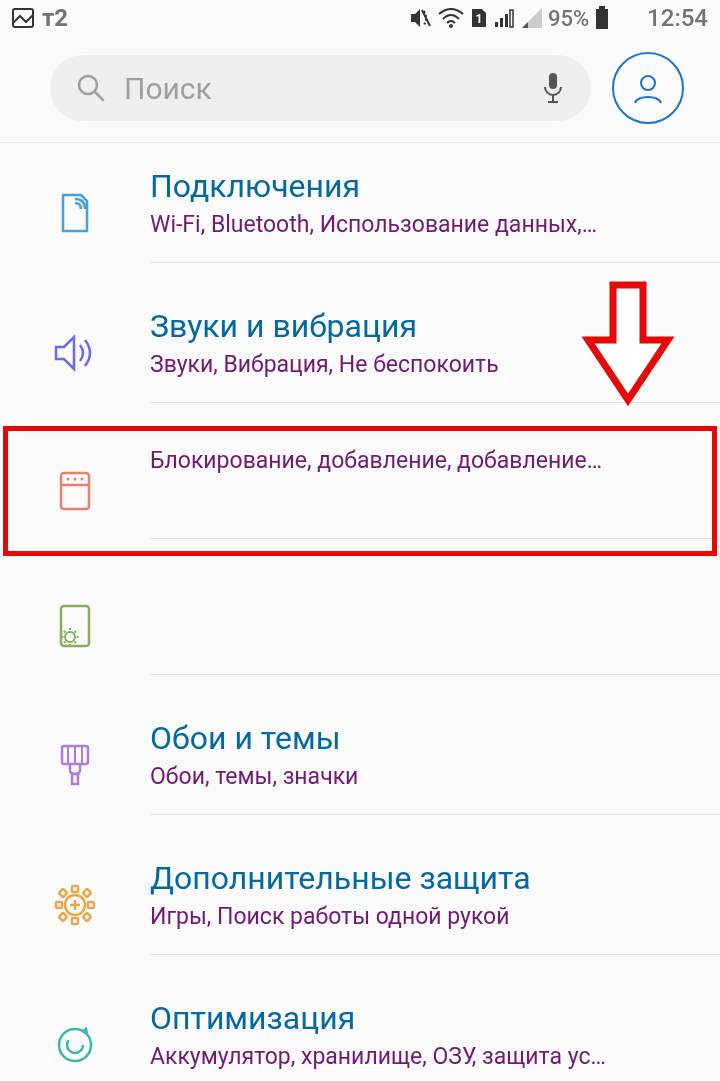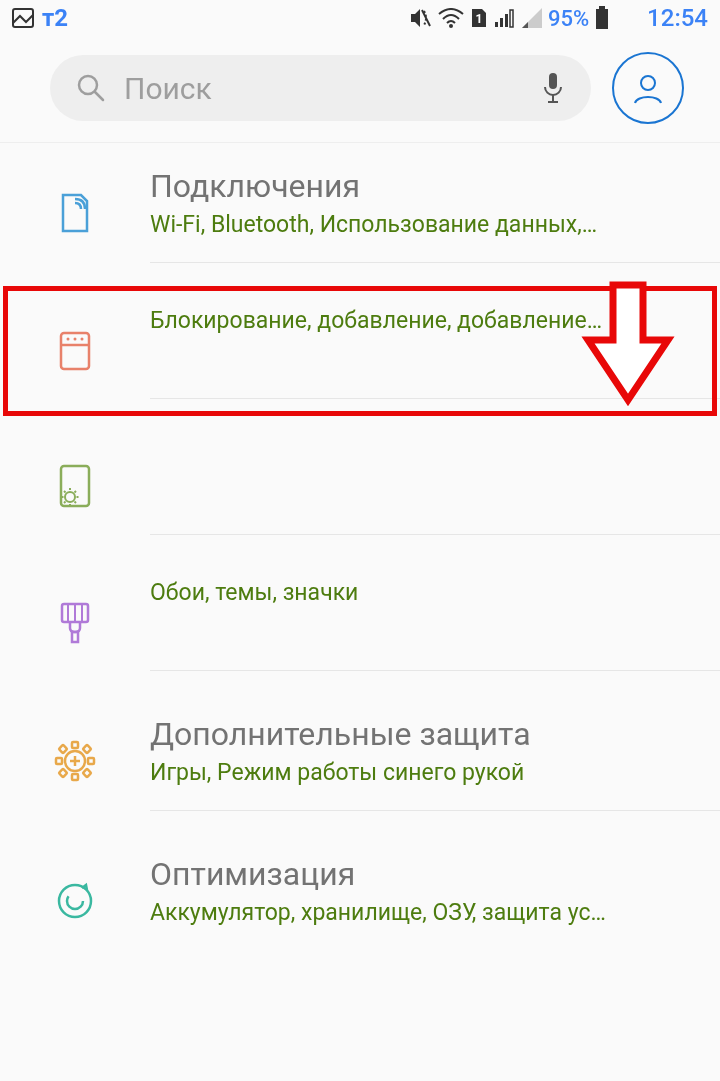--- a/index.html
+++ b/index.html
@@ -11,21 +11,21 @@
     overflow: hidden;
     position: relative;
   }
   .status-bar {
     height: 36px;
     display: flex;
     justify-content: space-between;
     align-items: center;
     padding: 0 12px;
     font-size: 22px;
-    color: #3b82f6;
+    color: #737373;
     background: #fafafa;
     gap: 19px;
   }
   .status-left { display: flex; align-items: center; gap: 8px; }
   .status-right { display: flex; align-items: center; gap: 6px; font-weight: 500; }
   .search-row {
     display: flex;
     align-items: center;
     padding: 16px 36px 18px 50px;
     gap: 21px;
@@ -69,27 +69,27 @@
     flex: 1;
     border-bottom: 1px solid #e6e6e6;
     padding-bottom: 24px;
     padding-top: 4px;
     min-height: 96px;
     padding-right: 30px;
   }
   .item:last-child .item-body { border-bottom: none; }
   .item-title {
     font-size: 32px;
-    color: #737373;
+    color: #0369a1;
     font-weight: 400;
     margin-bottom: 6px;
   }
   .item-sub {
     font-size: 23px;
-    color: #4d7c0f;
+    color: #701a75;
     white-space: nowrap;
     overflow: hidden;
     text-overflow: ellipsis;
   }
   .item.highlight {
     outline: 5px solid #e80808;
     outline-offset: -8px;
   }
 
   
@@ -201,20 +201,35 @@
             <path d="M20 10q10 0 10 10" fill="none" stroke="#4aa0d8" stroke-width="2.5"></path>
           </svg>
     </span>
       </div>
     <div class="item-body">
       <div class="item-title">Подключения</div>
       <div class="item-sub">Wi-Fi, Bluetooth, Использование данных,…</div>
     </div>
   </div>
 
+  <div class="item">
+    <div class="item-icon">
+        <span>
+      <svg width="46" height="40" viewBox="0 0 46 40">
+            <path d="M4 14h8l10-10v32l-10-10H4z" fill="none" stroke="#6a6be8" stroke-width="2.5"></path>
+            <path d="M28 12q6 8 0 16" fill="none" stroke="#6a6be8" stroke-width="2.5"></path>
+            <path d="M33 7q10 13 0 26" fill="none" stroke="#6a6be8" stroke-width="2.5"></path>
+          </svg>
+    </span>
+      </div>
+    <div class="item-body">
+      <div class="item-title">Звуки и вибрация</div>
+      <div class="item-sub">Звуки, Вибрация, Не беспокоить</div>
+    </div>
+  </div>
 
   <div class="item highlight">
     <div class="item-icon">
         <span>
       <svg width="40" height="44" viewBox="0 0 40 44">
             <rect x="6" y="4" width="28" height="36" rx="3" fill="none" stroke="#e8816a" stroke-width="2.5"></rect>
             <line x1="6" y1="16" x2="34" y2="16" stroke="#e8816a" stroke-width="2.5"></line>
             <circle cx="13" cy="10" r="1.5" fill="#e8816a"></circle>
             <circle cx="20" cy="10" r="1.5" fill="#e8816a"></circle>
             <circle cx="27" cy="10" r="1.5" fill="#e8816a"></circle>
@@ -256,20 +271,21 @@
             <rect x="6" y="4" width="26" height="18" rx="2" fill="none" stroke="#b07ad8" stroke-width="2.5"></rect>
             <line x1="12" y1="4" x2="12" y2="22" stroke="#b07ad8" stroke-width="2"></line>
             <line x1="19" y1="4" x2="19" y2="22" stroke="#b07ad8" stroke-width="2"></line>
             <line x1="26" y1="4" x2="26" y2="22" stroke="#b07ad8" stroke-width="2"></line>
             <path d="M14 22v6q0 4 5 4t5-4v-6" fill="none" stroke="#b07ad8" stroke-width="2.5"></path>
             <rect x="16" y="32" width="6" height="10" fill="none" stroke="#b07ad8" stroke-width="2.5"></rect>
           </svg>
     </span>
       </div>
     <div class="item-body">
+      <div class="item-title">Обои и темы</div>
       <div class="item-sub">Обои, темы, значки</div>
     </div>
   </div>
 
   <div class="item">
     <div class="item-icon">
         <span>
       <svg width="44" height="44" viewBox="0 0 44 44">
             <circle cx="22" cy="22" r="10" fill="none" stroke="#e8a84a" stroke-width="2.5"></circle>
             <g stroke="#e8a84a" stroke-width="2.5">
@@ -282,21 +298,21 @@
               <rect x="7" y="31" width="6" height="6" rx="1" fill="none" transform="rotate(45 10 34)"></rect>
               <rect x="31" y="31" width="6" height="6" rx="1" fill="none" transform="rotate(45 34 34)"></rect>
             </g>
             <line x1="17" y1="22" x2="27" y2="22" stroke="#e8a84a" stroke-width="2.5"></line>
             <line x1="22" y1="17" x2="22" y2="27" stroke="#e8a84a" stroke-width="2.5"></line>
           </svg>
     </span>
       </div>
     <div class="item-body">
       <div class="item-title">Дополнительные защита</div>
-      <div class="item-sub">Игры, Режим работы синего рукой</div>
+      <div class="item-sub">Игры, Поиск работы одной рукой</div>
     </div>
   </div>
 
   <div class="item">
     <div class="item-icon">
         <span>
       <svg width="42" height="42" viewBox="0 0 42 42">
             <circle cx="21" cy="21" r="16" fill="none" stroke="#3ab8a0" stroke-width="2.5"></circle>
             <circle cx="21" cy="21" r="8" fill="none" stroke="#3ab8a0" stroke-width="2.5" stroke-dasharray="30 20"></circle>
             <path d="M28 8l4-3 1 5" fill="none" stroke="#3ab8a0" stroke-width="2.5"></path>

